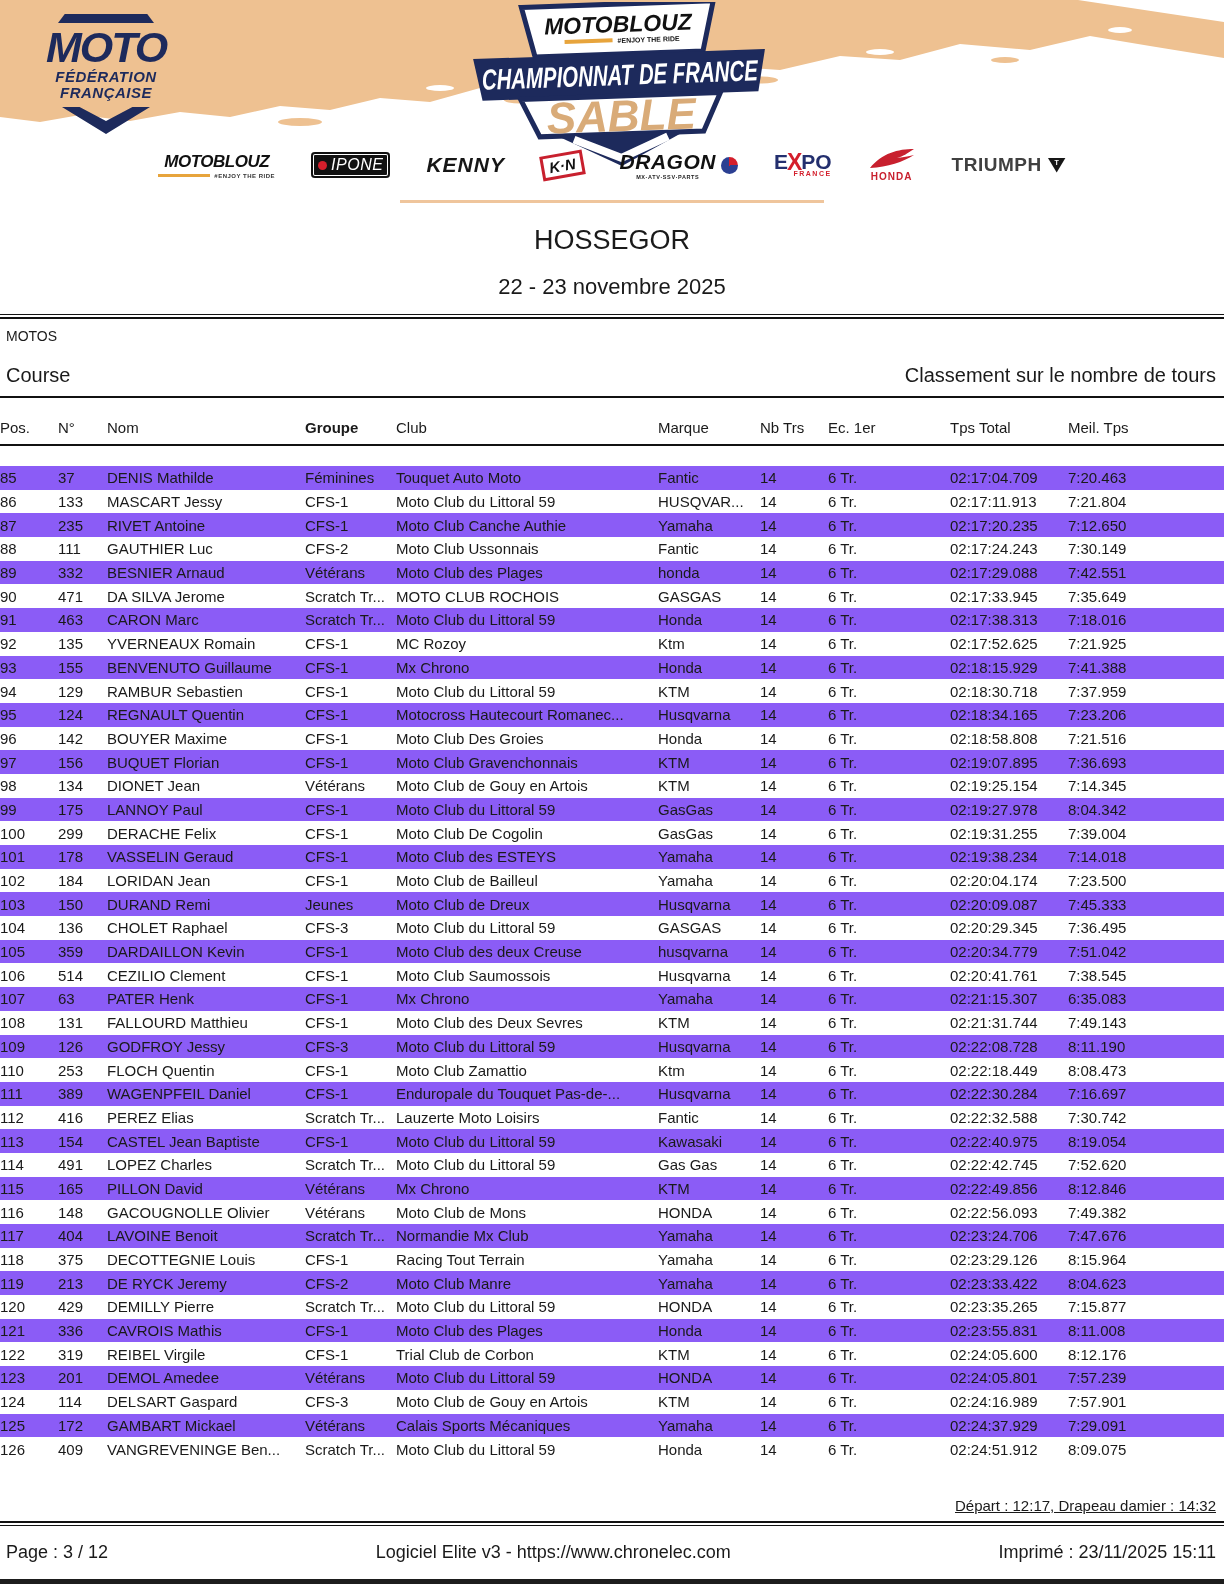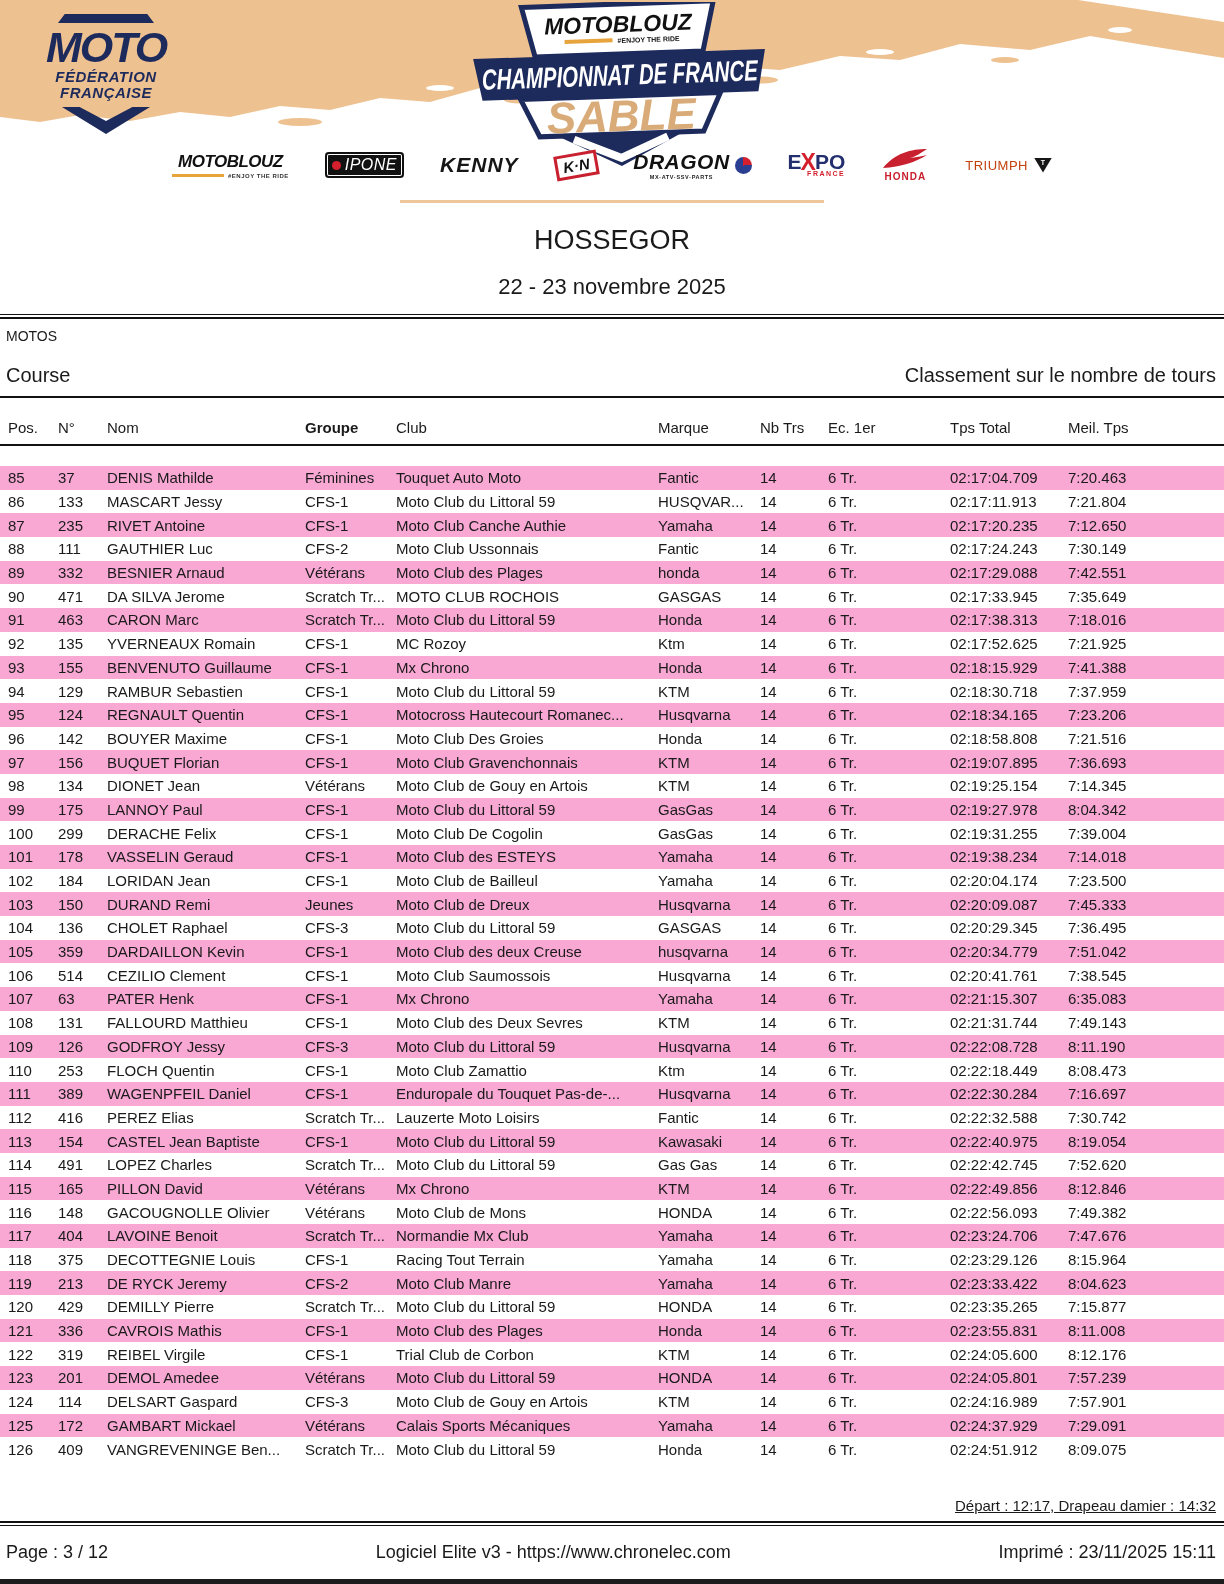--- a/index.html
+++ b/index.html
@@ -39,46 +39,46 @@
   .dr-txt{font-size:21px;font-weight:bold;font-style:italic;color:#111;letter-spacing:.5px;}
   .dr-tag{font-size:5.5px;font-weight:bold;color:#222;letter-spacing:.6px;}
   .dr-ball{width:17px;height:17px;border-radius:50%;
            background:conic-gradient(#d41f2c 0 90deg,#2b3f92 90deg 360deg);}
   .expo-row{display:flex;align-items:flex-end;line-height:18px;}
   .ex-n{color:#232f6e;font-weight:bold;font-size:21px;}
   .ex-x{color:#d41f2c;font-weight:bold;font-size:23px;margin:0 -1px;}
   .ex-tag{font-size:7px;font-weight:bold;color:#d41f2c;letter-spacing:1.5px;align-self:flex-end;margin-top:-1px;}
   .honda-txt{font-size:10px;font-weight:bold;color:#c8202e;letter-spacing:1px;margin-top:1px;}
   .triumph{flex-direction:row;gap:6px;align-items:center;}
-  .tr-txt{font-size:13px;font-weight:normal;color:#c2410c;letter-spacing:.5px;}
+  .tr-txt{font-size:19px;font-weight:bold;color:#404040;letter-spacing:.5px;}
   .tr-badge{width:18px;height:15px;background:#161616;
             clip-path:polygon(0 0,100% 0,50% 100%);position:relative;}
   .tr-badge span{position:absolute;left:0;top:1px;width:100%;text-align:center;
                  color:#fff;font-size:7px;font-weight:bold;}
   .sp-underline{position:absolute;left:400px;top:200px;width:424px;height:3px;background:#efc59c;}
 
   
   .h-location{margin-top:12px;text-align:center;font-size:27px;line-height:32px;}
   .h-date{margin-top:18px;text-align:center;font-size:22px;line-height:26px;}
   .rule-a{margin-top:14px;height:2px;border-top:1px solid #111;border-bottom:2.5px solid #111;}
   .h-category{margin:4px 0 0 6px;font-size:14px;line-height:26px;}
   .session-row{display:flex;justify-content:space-between;margin:14px 8px 0 6px;font-size:20px;line-height:24px;}
   .rule-b{margin-top:9px;height:0;border-top:2.2px solid #111;}
 
   
   .grid{display:grid;grid-template-columns:58px 49px 198px 91px 262px 102px 68px 122px 118px 148px;
         align-items:center;}
   .grid .c{white-space:nowrap;overflow:hidden;font-size:15px;}
-  .grid .c:first-child{padding-left:8px;}
+  .grid .c:first-child{}
   .thead{margin-top:12px;height:34px;}
   .thead .c.bold{font-weight:bold;}
   .rule-c{height:0;border-top:2.5px solid #111;}
   .tbody{margin-top:20px;}
   .trow{height:23.7px;}
-  .trow.odd{background:#f9a8d4;}
+  .trow.odd{background:#8b5cf6;}
 
   
   .start-info{margin:36px 8px 0 0;text-align:right;font-size:15px;line-height:18px;text-decoration:underline;}
   .rule-d{margin-top:6px;height:2px;border-top:2.5px solid #111;border-bottom:1px solid #111;}
   .footer-row{display:flex;justify-content:space-between;margin:16px 8px 0 6px;font-size:18px;}
   .bottom-bar{position:absolute;left:0;bottom:0;width:100%;height:5px;background:#1d1d1d;}
 </style>
 </head>
 <body>
 

